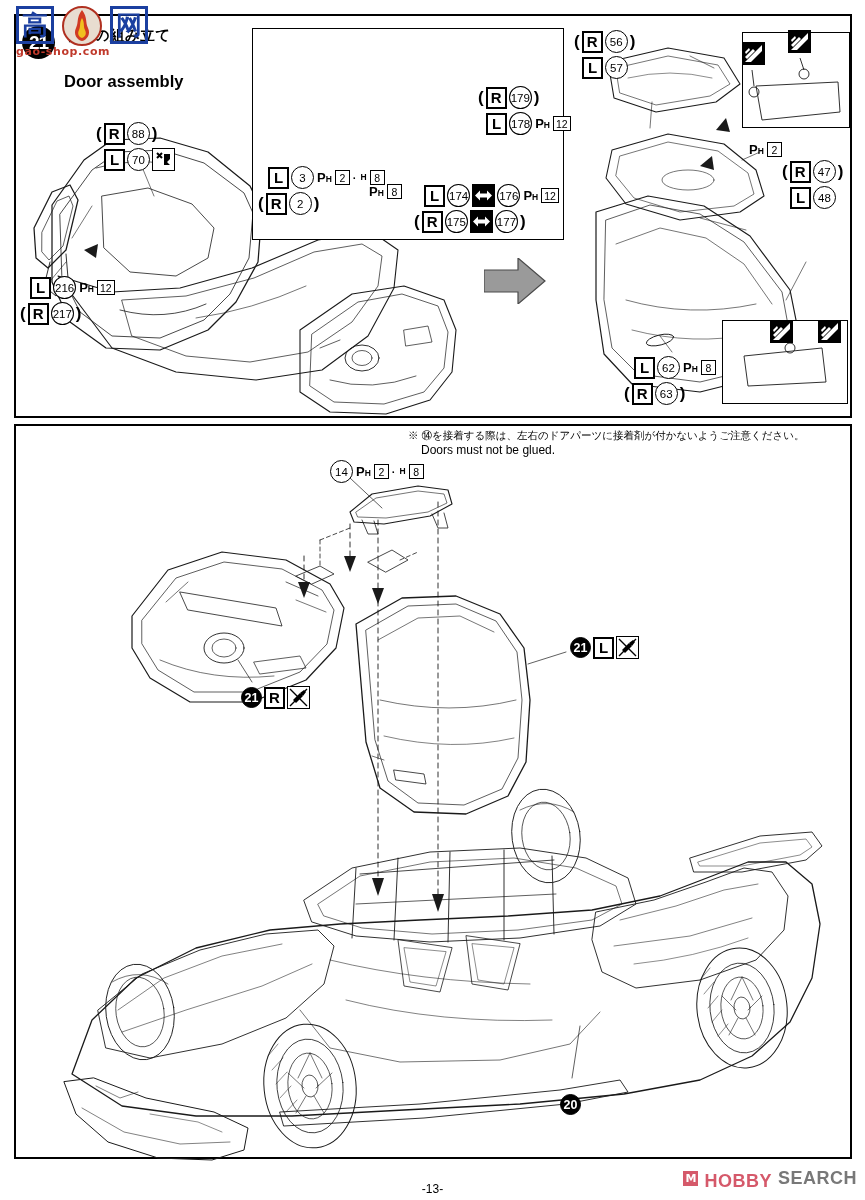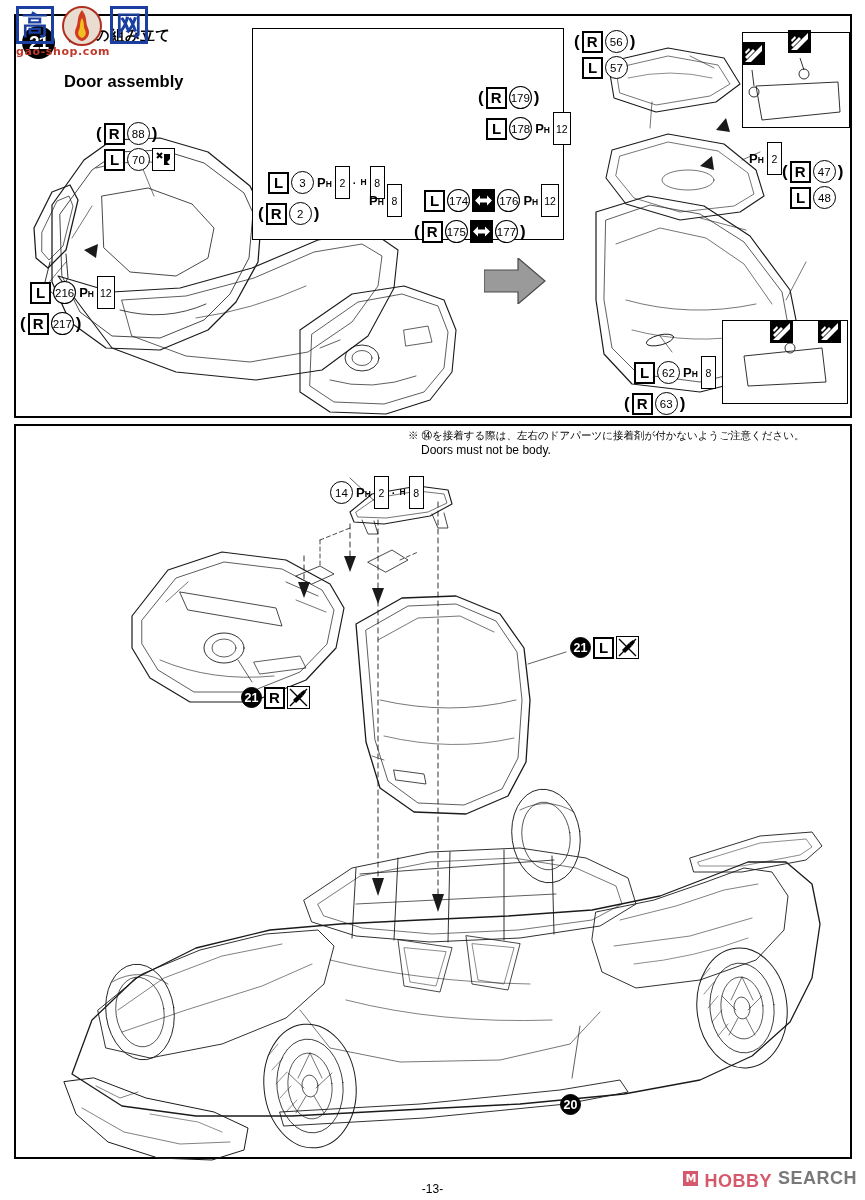--- a/index.html
+++ b/index.html
@@ -52,21 +52,21 @@
   .paren { font-size: 17px; font-weight: bold; line-height: 1; }
   .sq {
     border: 2px solid #000;
     min-width: 21px; height: 22px;
     display: inline-flex; align-items: center; justify-content: center;
     font-weight: bold; font-size: 15px;
     background: #fff; padding: 0 2px;
   }
   .sq.small {
     border: 1.2px solid #000;
-    min-width: 15px; height: 33px;
+    min-width: 15px; height: 15px;
     font-size: 10.5px; font-weight: normal;
   }
   .circ {
     border: 1.5px solid #000;
     border-radius: 50%;
     min-width: 23px; height: 23px;
     display: inline-flex; align-items: center; justify-content: center;
     font-size: 11.5px; background: #fff; padding: 0 1px;
   }
   .circ.filled {
@@ -183,21 +183,21 @@
       <div class="step-en">Door assembly</div>
     </div>
   </div>
 
 
   <div id="caution">
     <div class="cau-jp">
       <span>※</span>
       <span>⑭を接着する際は、左右のドアパーツに接着剤が付かないようご注意ください。</span>
     </div>
-    <div class="cau-en2 cau-indent">Doors must not be body.</div>
+    <div class="cau-en2 cau-indent">Doors must not be glued.</div>
   </div>
 
   <svg class="art" width="865" height="1200" viewBox="0 0 865 1200">
     <g fill="none" stroke="#1a1a1a" stroke-width="1.25" stroke-linejoin="round" stroke-linecap="round">
 
       <path d="M52 205 L84 160 L112 140 L160 138 L208 152 L250 186 L262 210
                L258 262 L236 302 L208 330 L160 350 L106 348 L70 322 L52 282 Z"></path>
       <path d="M60 214 L92 170 L118 152 L162 150 L204 163 L244 193 L253 213
                L249 258 L230 294 L204 320 L160 338 L112 336 L80 312 L62 276 Z" stroke-width="0.8"></path>
       <path d="M102 196 L148 188 L192 204 L214 228 L208 258 L176 276 L130 272 L104 248 Z" stroke-width="0.8"></path>
@@ -657,21 +657,21 @@
       <span class="sq small">8</span>
     </div>
     <div class="tok-row" style="margin-top:3px;">
       <span class="paren">(</span>
       <span class="sq">R</span>
       <span class="circ">63</span>
       <span class="paren">)</span>
     </div>
   </div>
 
-  <div class="callout tok-row" style="left:330px; top:460px;margin-top:16px;">
+  <div class="callout tok-row" style="left:330px; top:460px;">
     <span class="circ">14</span>
     <span class="ph">
       <span class="pp">P</span>
         <span class="hh">H</span>
     </span>
     <span class="sq small">2</span>
     <span class="dot-sep">·</span>
     <span class="ph">
       <span class="hh">H</span>
     </span>

